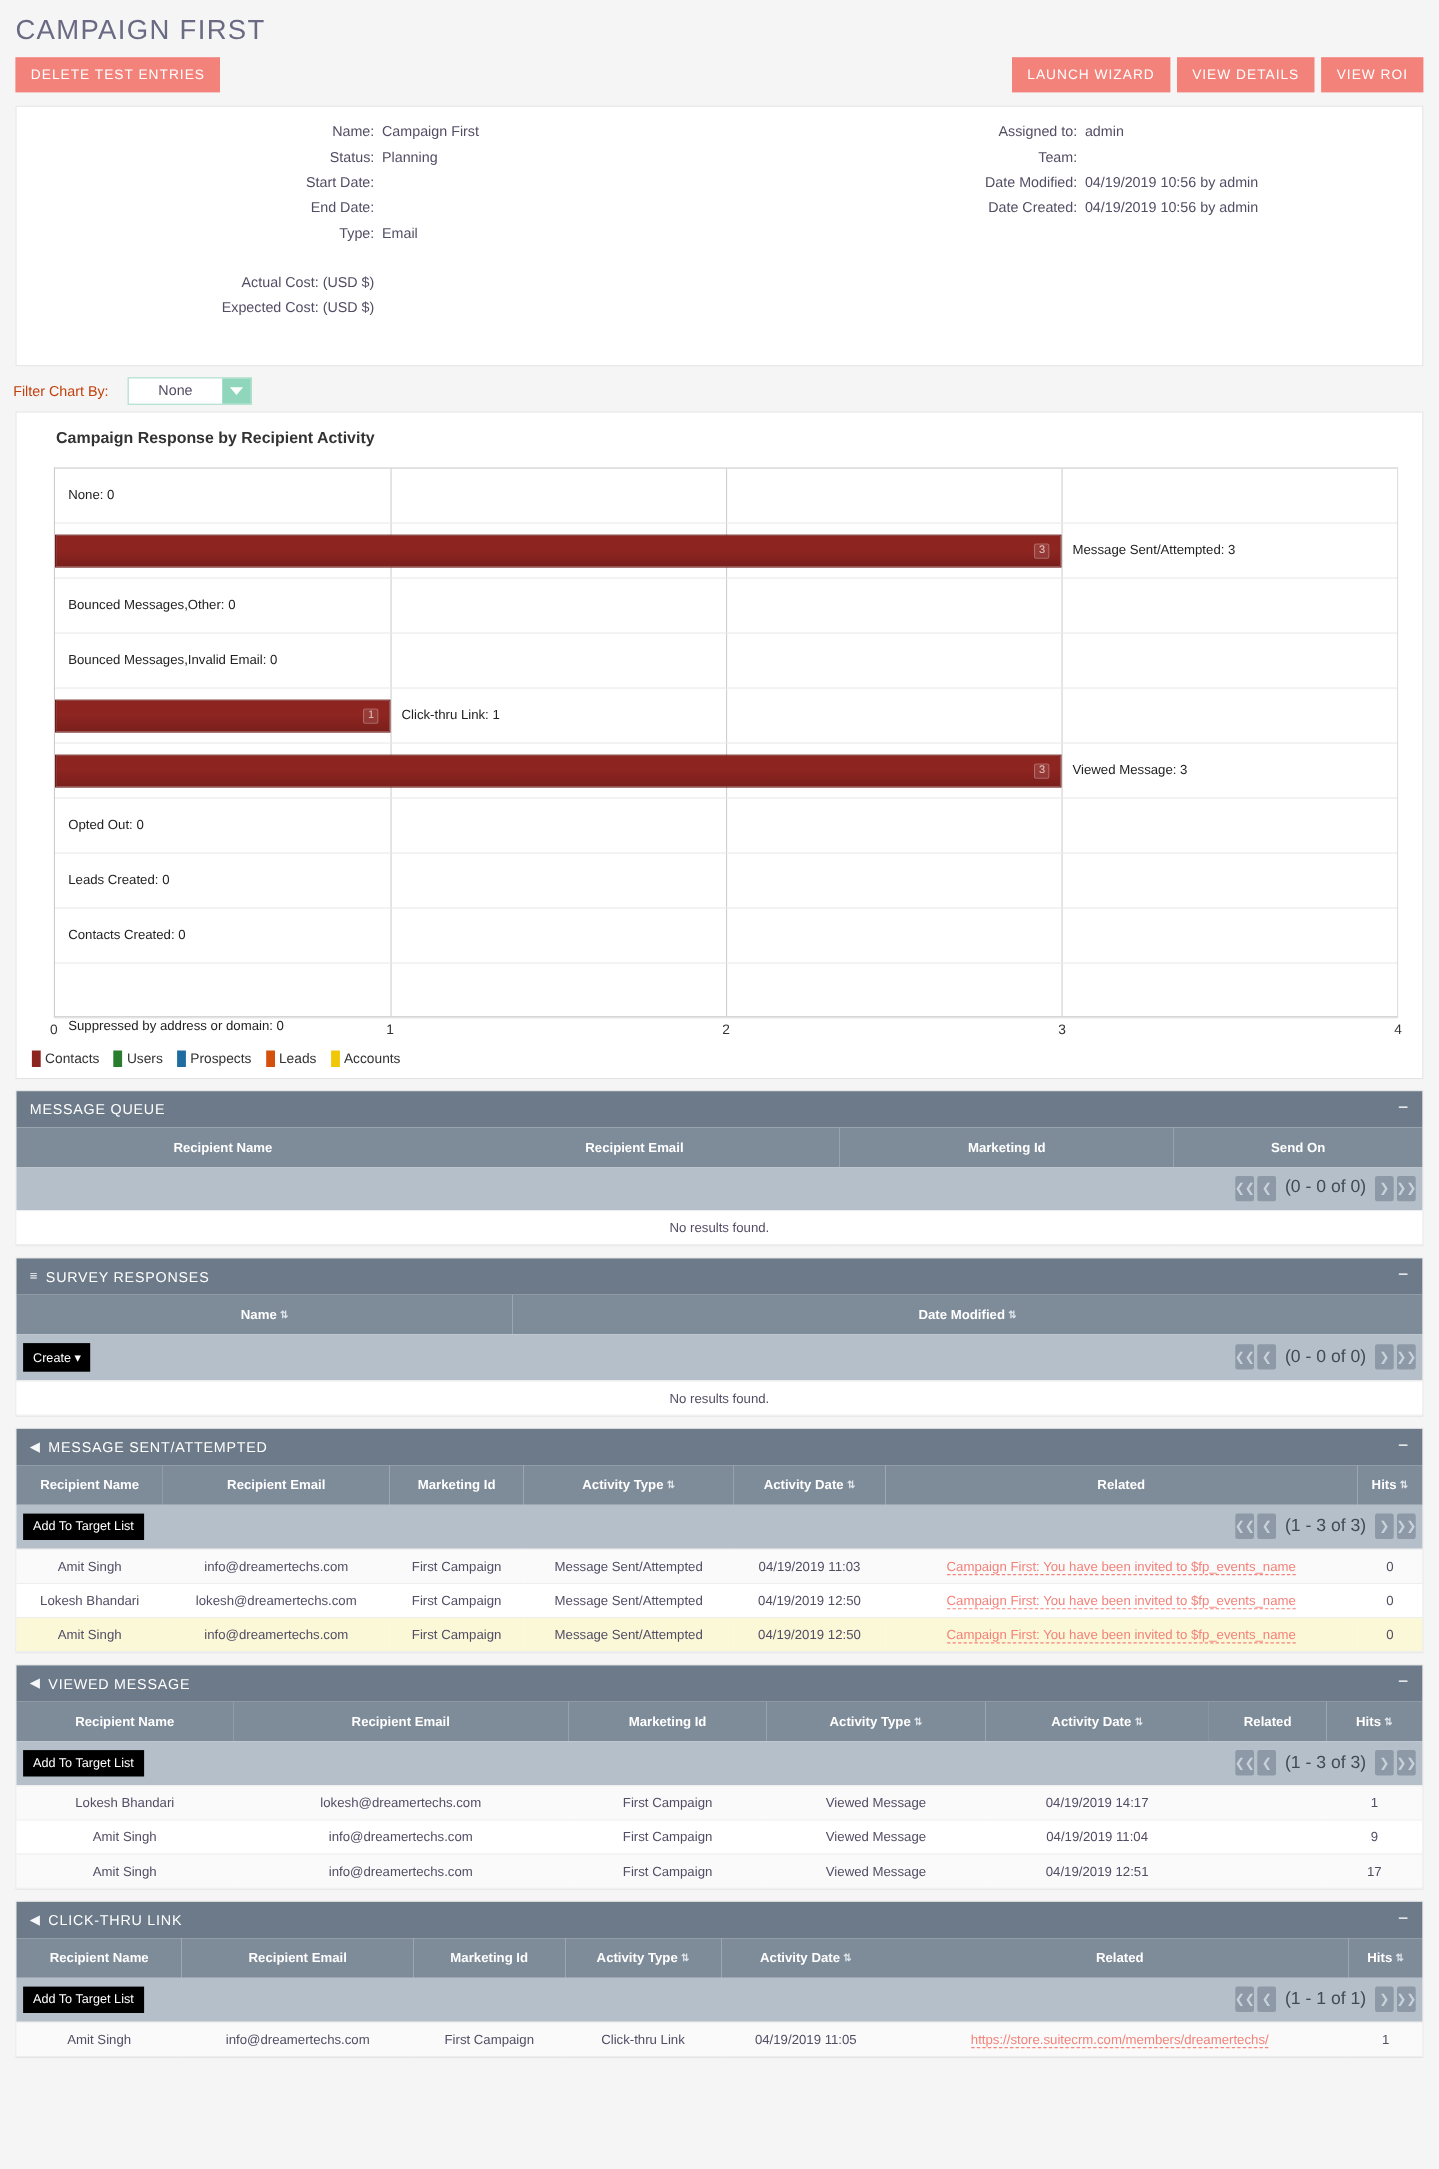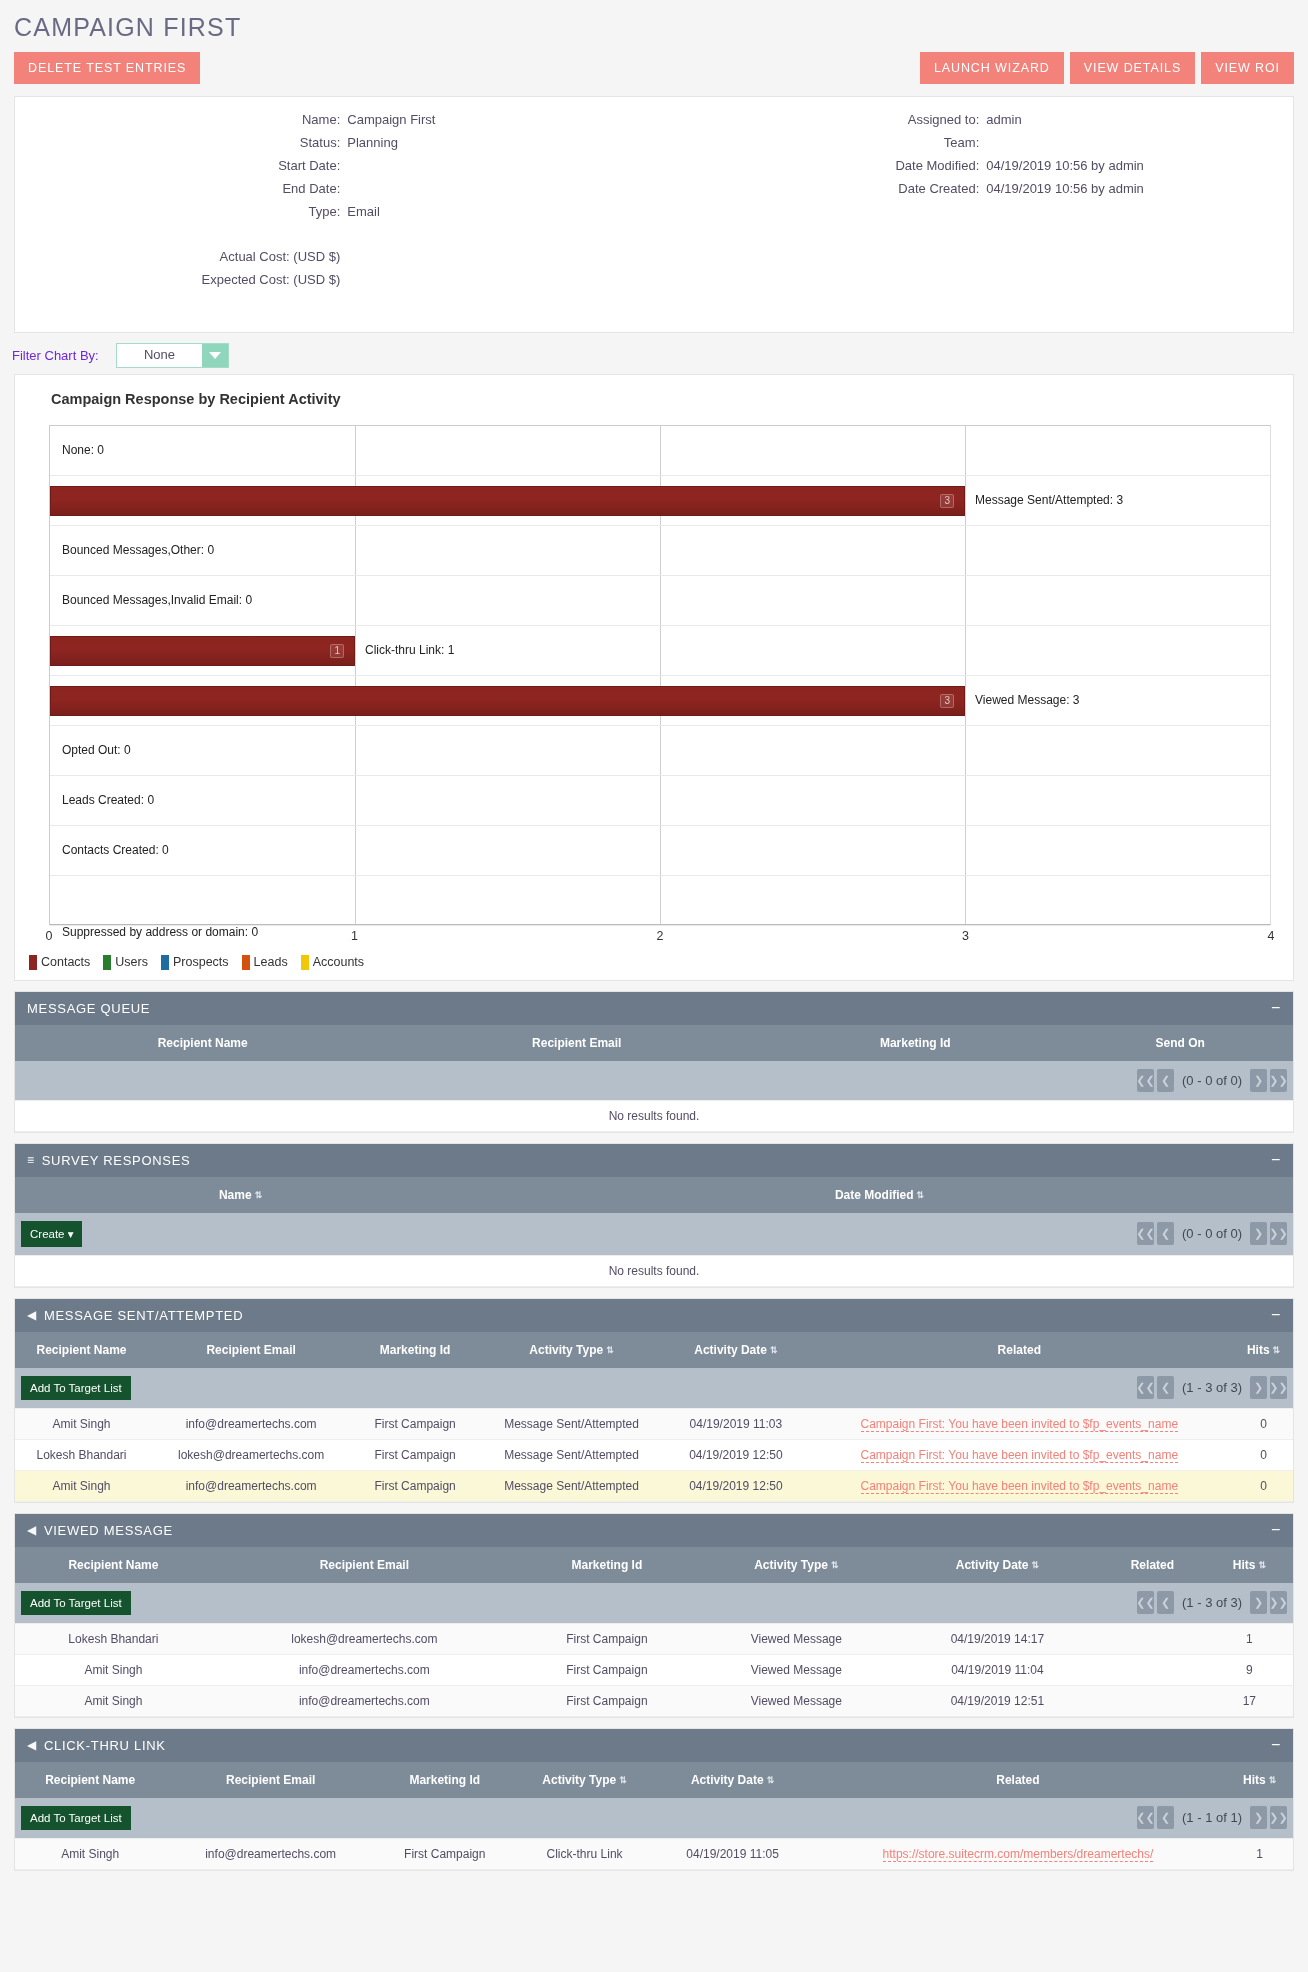--- a/index.html
+++ b/index.html
@@ -71,21 +71,21 @@
   }
   .spacer-row { height: 22px; }
 
   
   .filter-row {
     display: flex;
     align-items: center;
     padding: 10px 14px 6px 12px;
     font-size: 13px;
   }
-  .filter-label { width: 104px; color: #6d28d9; }
+  .filter-label { width: 104px; color: #c2410c; }
   .select-wrap {
     position: relative;
     display: inline-flex;
     width: 113px;
     height: 25px;
     border: 1px solid #a6dbc8;
     background: #fff;
   }
   .select-wrap .sel-text {
     flex: 1;
@@ -235,39 +235,39 @@
   .toolbar-row td {
     background: #b5bfc9;
     padding: 5px 8px;
   }
   .toolbar-inner {
     display: flex;
     align-items: center;
     justify-content: space-between;
   }
   .btn-grey {
-    background: #14532d;
+    background: #000000;
     color: #ffffff;
     border: none;
     font-size: 11.5px;
     padding: 6px 9px;
     cursor: pointer;
     font-family: "Liberation Sans", sans-serif;
   }
   .pager { display: flex; align-items: center; gap: 3px; }
   .pg-btn {
     background: #8d99a6;
     color: #c9d2da;
     width: 17px; height: 23px;
     display: flex; align-items: center; justify-content: center;
     font-size: 11px;
     border-radius: 2px;
     cursor: pointer;
   }
-  .pg-count { font-size: 13px; color: #3f4a55; padding: 0 5px; white-space: nowrap; }
+  .pg-count { font-size: 16px; color: #3f4a55; padding: 0 5px; white-space: nowrap; }
   .no-results {
     text-align: center;
     font-size: 12.5px;
     color: #534d64;
     padding: 9px 0;
     background: #fff;
   }
   table.grid tbody td {
     font-size: 12px;
     padding: 8px 6px;

